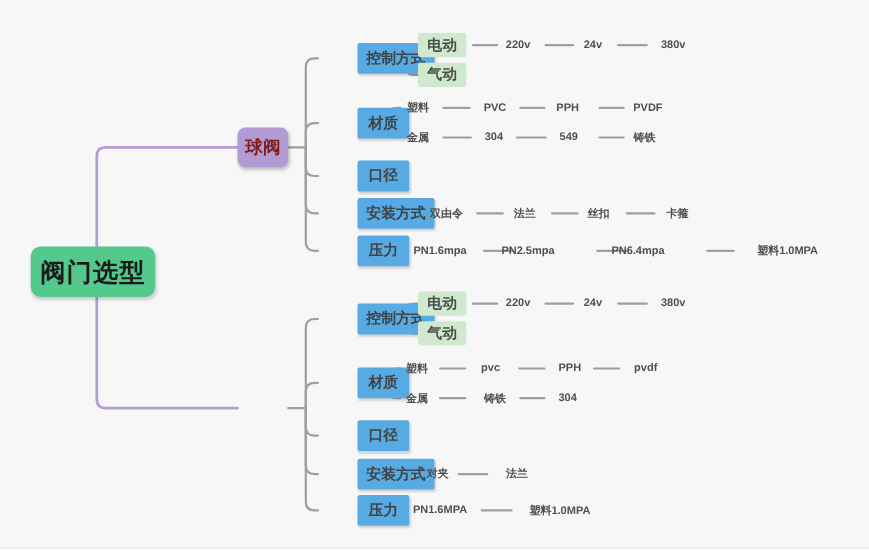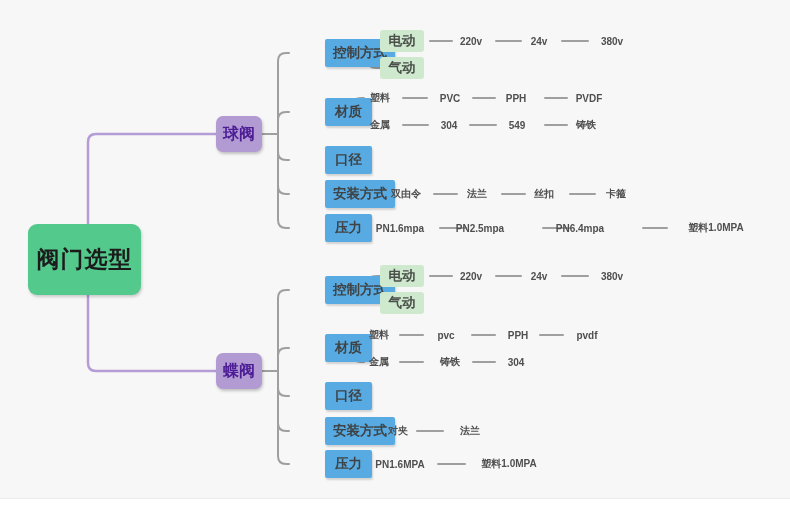--- a/index.html
+++ b/index.html
@@ -1,21 +1,21 @@
 <!DOCTYPE html>
 <html><head>
 <meta charset="utf-8">
 <style>
   html,body{margin:0;padding:0;background:#ffffff;font-family:"Liberation Sans","DejaVu Sans",sans-serif;}
   .canvas{position:relative;width:790px;height:506px;background:#ffffff;overflow:hidden;}
   .paper{position:absolute;left:0;top:0;width:790px;height:498px;background:#f7f7f7;border-bottom:1px solid #ececec;}
   svg.connectors{position:absolute;left:0;top:0;width:790px;height:506px;pointer-events:none;}
   .box{position:absolute;display:flex;align-items:center;justify-content:center;font-weight:bold;box-sizing:border-box;white-space:nowrap;}
   .root{background:#53c98c;border-radius:9px;font-size:23px;color:#1b1b1b;letter-spacing:1px;box-shadow:1px 2px 3px rgba(0,0,0,.18);}
-  .branch{background:#b29ad2;border-radius:7px;font-size:16px;color:#4c1d95;box-shadow:1px 2px 3px rgba(0,0,0,.22);}
+  .branch{background:#b29ad2;border-radius:7px;font-size:16px;color:#7f1d1d;box-shadow:1px 2px 3px rgba(0,0,0,.22);}
   .cat{background:#57aae2;border-radius:2px;font-size:13.5px;color:#3f4345;box-shadow:1px 2px 2px rgba(0,0,0,.15);margin-left:36px;}
   .leaf{background:#cfe9cf;border-radius:3px;font-size:13.5px;color:#4a4f4a;}
   .txt{position:absolute;transform:translate(-50%,-50%);font-size:10px;font-weight:bold;color:#4f4f4f;white-space:nowrap;}
 </style>
 </head>
 <body>
 
 <div class="canvas">
   <div class="paper"></div>
 
@@ -91,24 +91,23 @@
         <path d="M473,362 H495"></path>
 
       <path d="M365,431 H380"></path>
         <path d="M417,431 H443"></path>
 
       <path d="M342,464 H362"></path>
         <path d="M438,464 H465"></path>
     </g>
   </svg>
 
-  <div class="box root" style="left:28px;top:224px;width:113px;height:71px">阀门选型</div>
+  <div class="box root" style="left:28px;top:224px;width:113px;height:46px">阀门选型</div>
 
   <div class="box branch" style="left:216px;top:116px;width:46px;height:36px">球阀</div>
-  <div class="box branch" style="left:216px;top:353px;width:46px;height:36px">蝶阀</div>
 
   <div class="box cat" style="left:289px;top:39px;width:70px;height:28px">控制方式</div>
   <div class="box cat" style="left:289px;top:98px;width:47px;height:28px">材质</div>
   <div class="box cat" style="left:289px;top:146px;width:47px;height:28px">口径</div>
   <div class="box cat" style="left:289px;top:180px;width:70px;height:28px">安装方式</div>
   <div class="box cat" style="left:289px;top:214px;width:47px;height:28px">压力</div>
 
   <div class="box leaf" style="left:380px;top:30px;width:44px;height:22px">电动</div>
   <div class="box leaf" style="left:380px;top:57px;width:44px;height:22px">气动</div>
 

